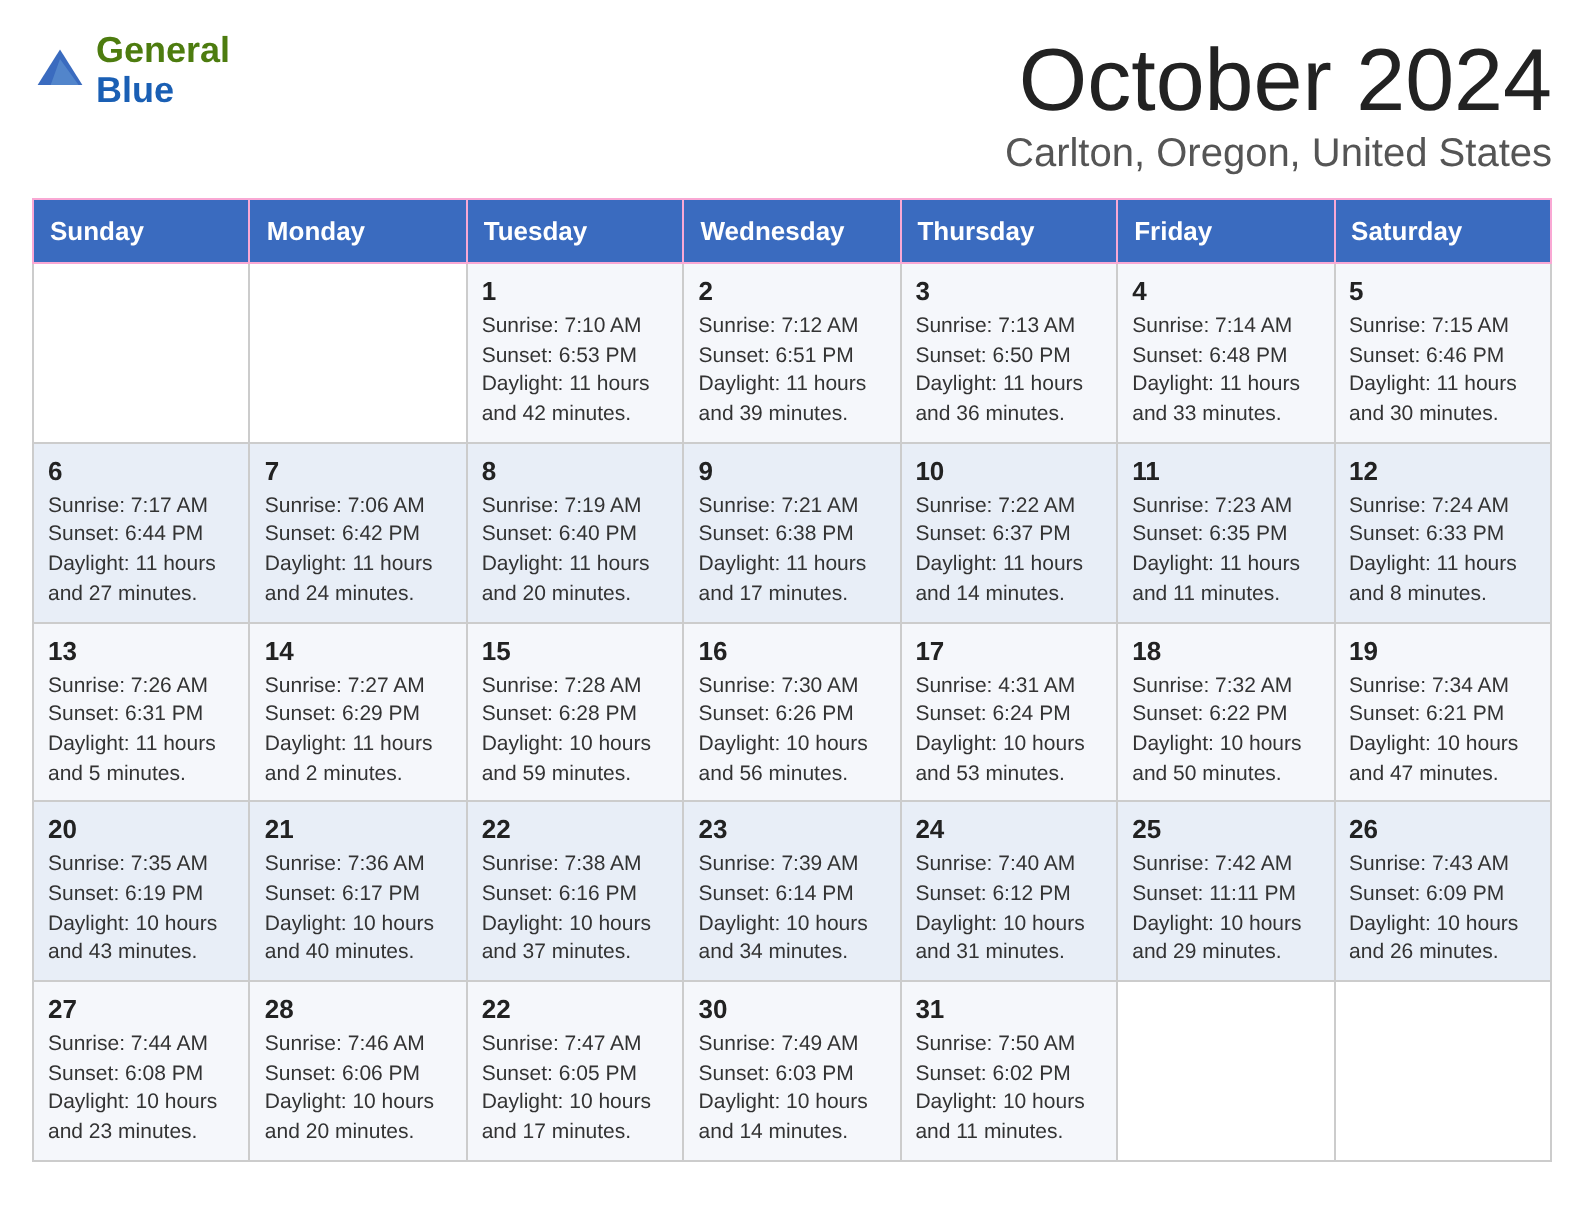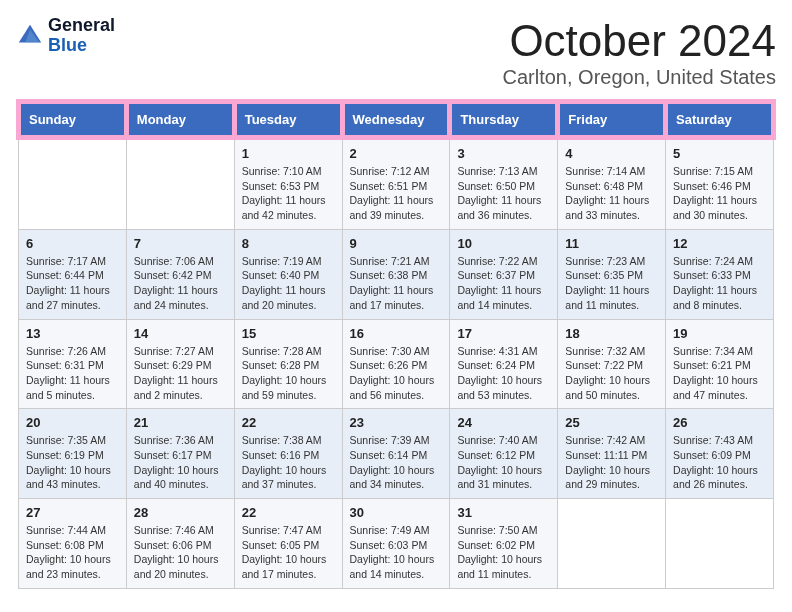--- a/index.html
+++ b/index.html
@@ -19,21 +19,21 @@
     .logo {
       display: flex;
       align-items: center;
       gap: 4px;
     }
     .logo-text {
       font-size: 18px;
       font-weight: bold;
       line-height: 1.1;
     }
-    .logo-text .general { color: #0f172a; }
+    .logo-text .general { color: #4d7c0f; }
     .logo-text .blue { color: #1a5fb4; }
     .logo-icon {
       width: 28px;
       height: 28px;
     }
     .title-block {
       text-align: right;
     }
     .month-title {
       font-size: 44px;
@@ -49,21 +49,21 @@
       border-collapse: collapse;
       font-size: 11px;
     }
     .calendar thead th {
       background: #3a6bbf;
       color: #fff;
       padding: 8px 8px;
       text-align: left;
       font-size: 13px;
       font-weight: bold;
-      border: 5px solid #f9a8d4;
+      border: 1px solid #f9a8d4;
     }
     .calendar tbody td {
       border: 1px solid #ccc;
       padding: 6px 7px;
       vertical-align: top;
       width: 108px;
       min-height: 80px;
       background: #fff;
     }
     .calendar tbody tr:nth-child(odd) td {
@@ -225,21 +225,21 @@
         </td>
         <td>
           <div class="day-num">17</div>
           <div class="day-detail">Sunrise: 4:31 AM
 Sunset: 6:24 PM
 Daylight: 10 hours and 53 minutes.</div>
         </td>
         <td>
           <div class="day-num">18</div>
           <div class="day-detail">Sunrise: 7:32 AM
-Sunset: 7:22 PM
+Sunset: 6:22 PM
 Daylight: 10 hours and 50 minutes.</div>
         </td>
         <td>
           <div class="day-num">19</div>
           <div class="day-detail">Sunrise: 7:34 AM
 Sunset: 6:21 PM
 Daylight: 10 hours and 47 minutes.</div>
         </td>
       </tr>
       <tr>

